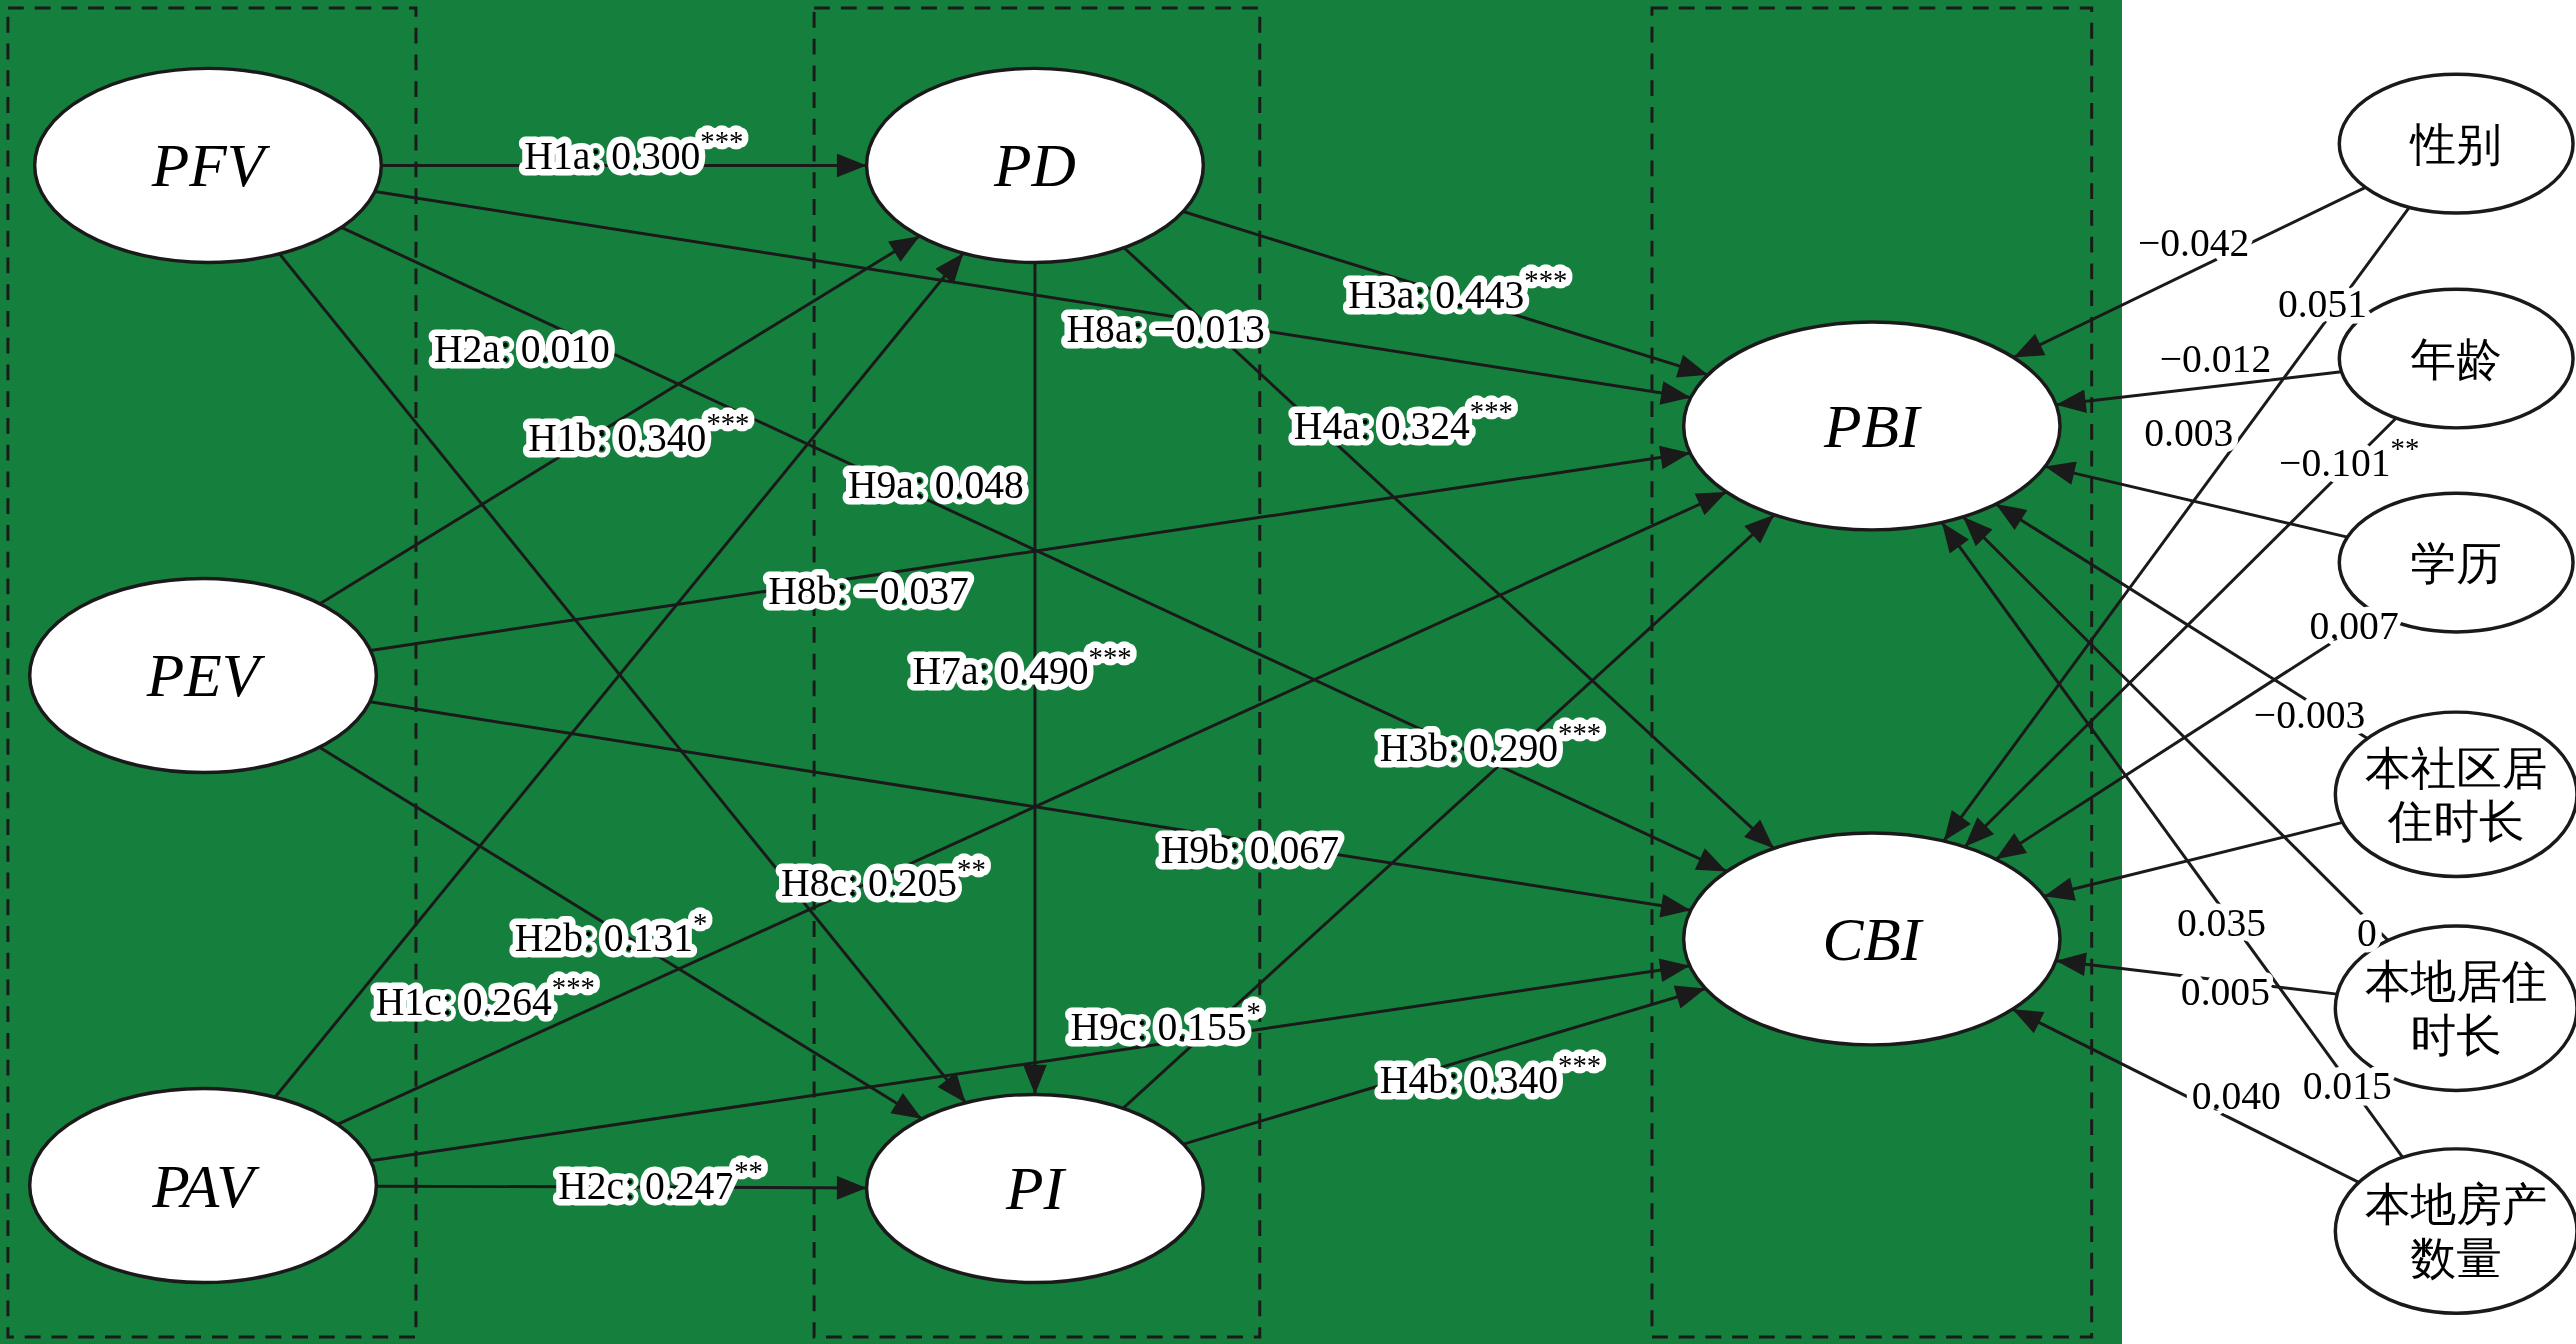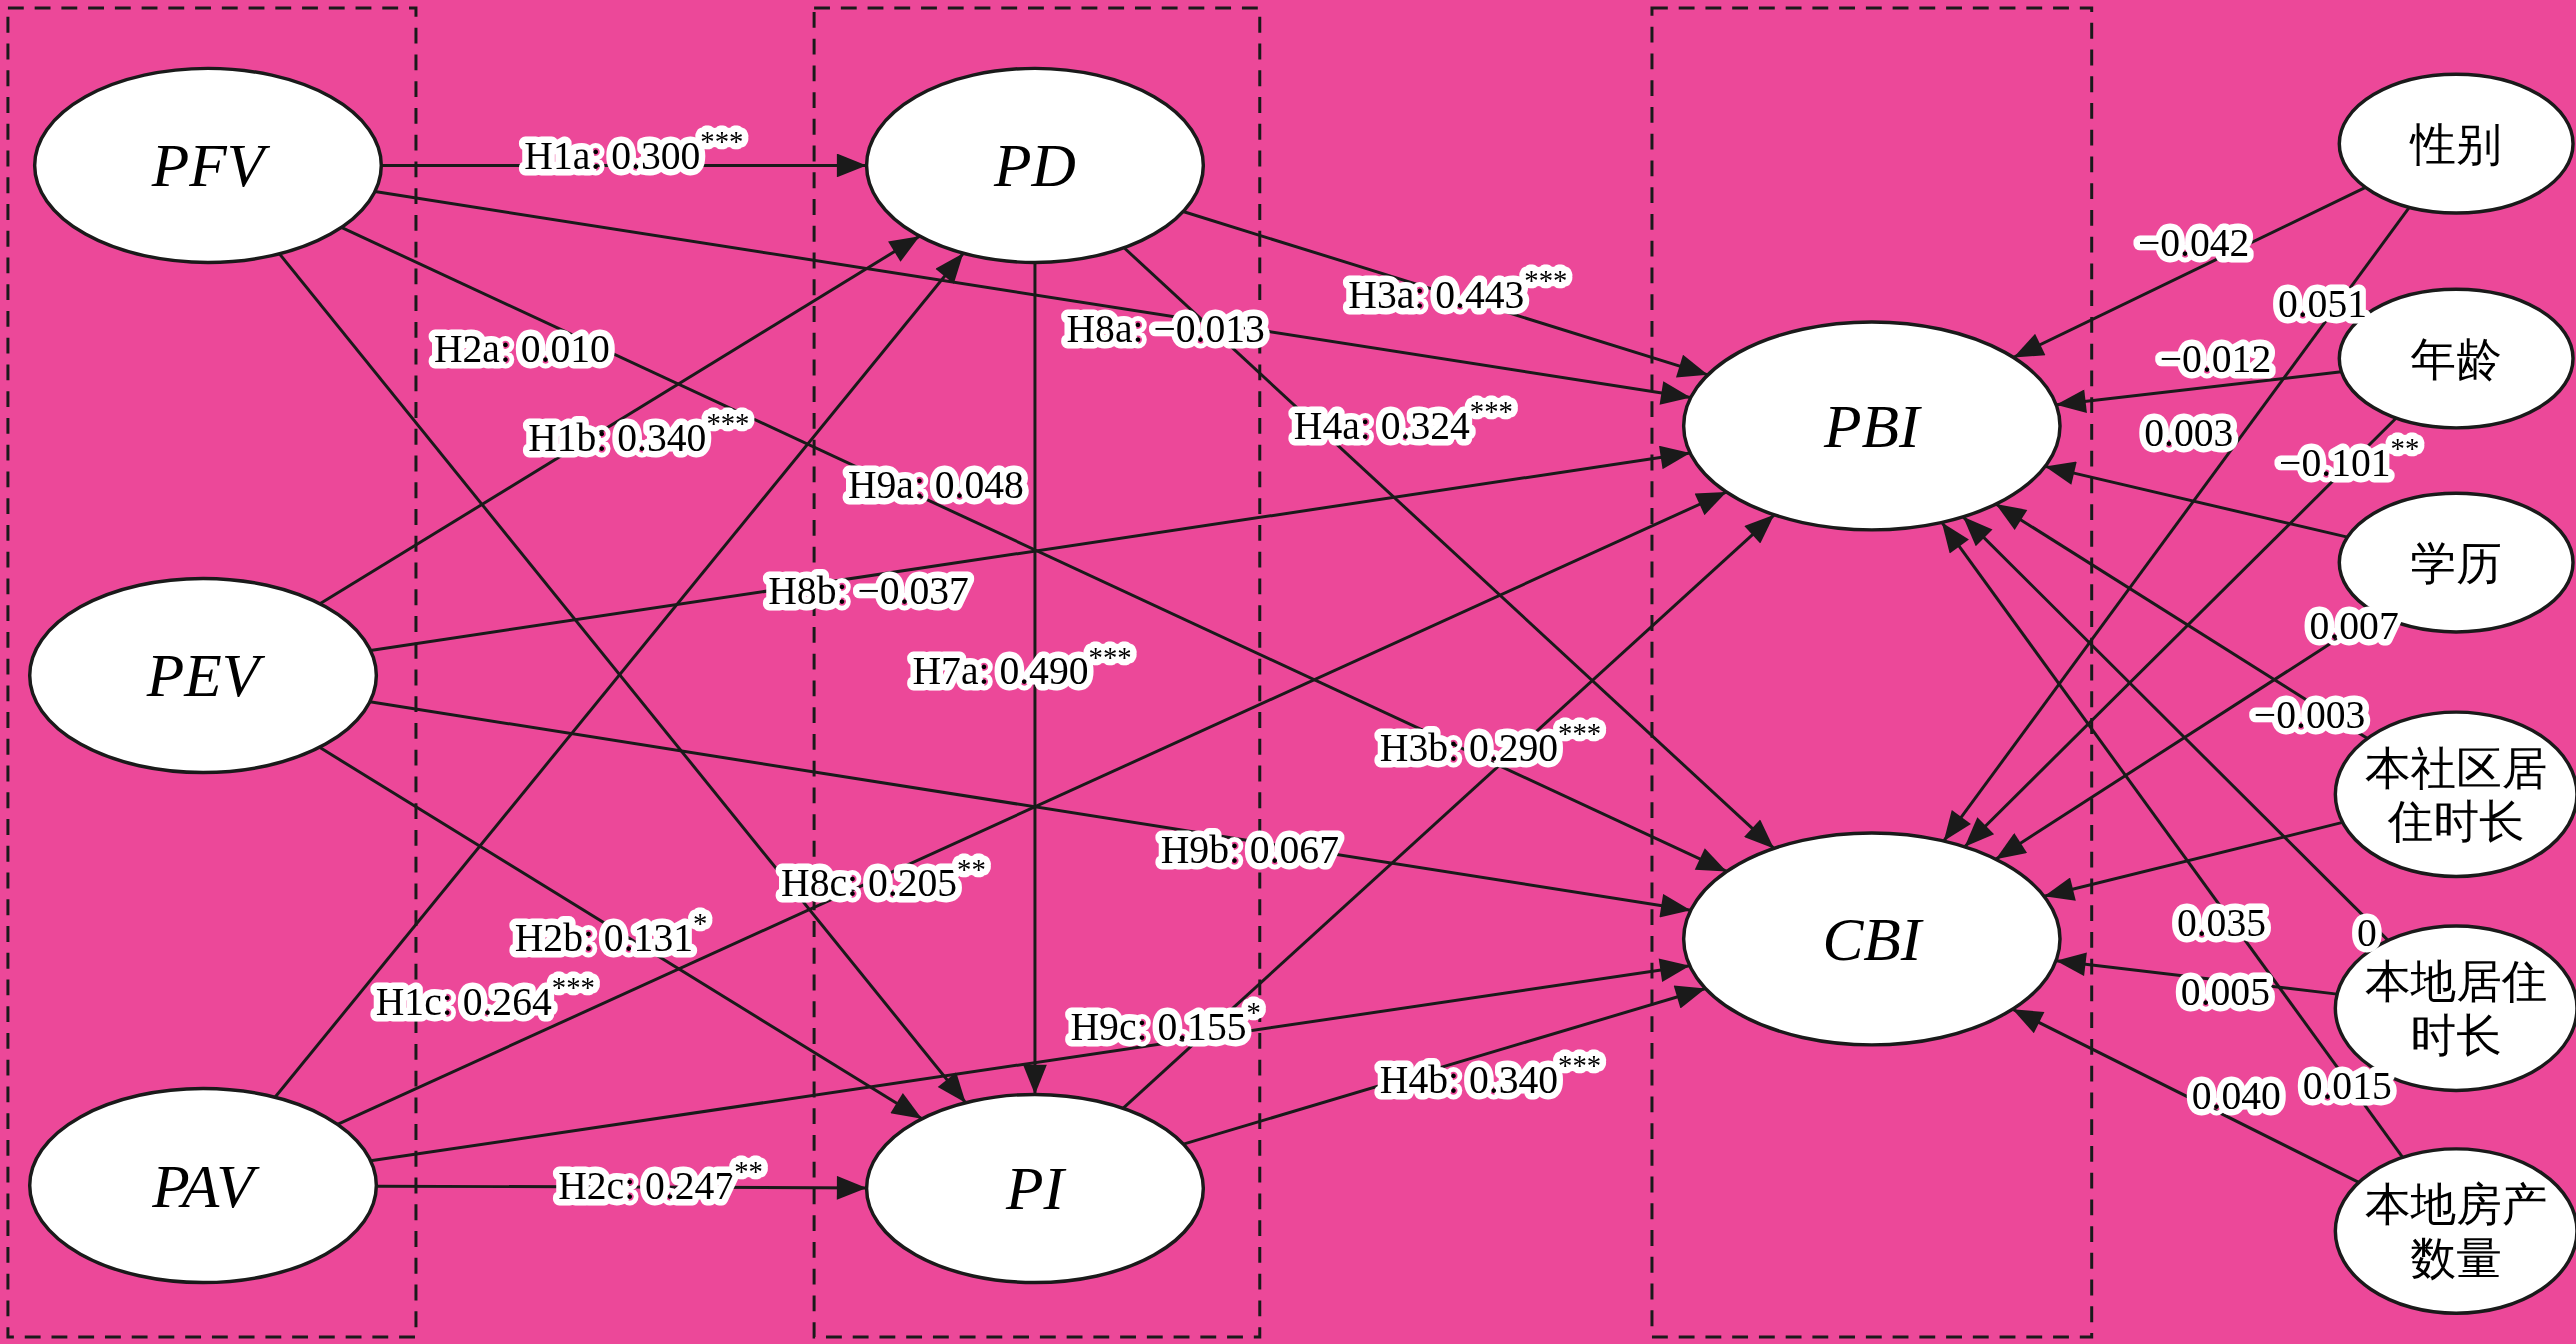--- a/index.html
+++ b/index.html
@@ -1,21 +1,21 @@
 <!DOCTYPE html>
 <html><head>
 <meta charset="utf-8">
 <title>Diagram</title>
 <style>
   html, body { margin: 0; padding: 0; background: #ffffff; }
   .stage {
     position: relative;
-    width: 2576px;
+    width: 2122px;
     height: 1345px;
-    background: #ec4899;
+    background: #15803d;
     font-family: "Liberation Serif", "DejaVu Serif", serif;
   }
   svg { display: block; width: 2576px; height: 1345px; }
 
   .dash-box { fill: none; stroke: #1a1a1a; stroke-width: 3; stroke-dasharray: 16 11; }
   .edge     { stroke: #1a1a1a; stroke-width: 3; fill: none; }
   .node     { fill: #ffffff; stroke: #1a1a1a; stroke-width: 3.5; }
 
   .node-label { fill: #000; text-anchor: middle; dominant-baseline: central; }
   .node-label.latin { font-family: "Liberation Serif", "DejaVu Serif", serif; font-style: italic; font-size: 62px; }

